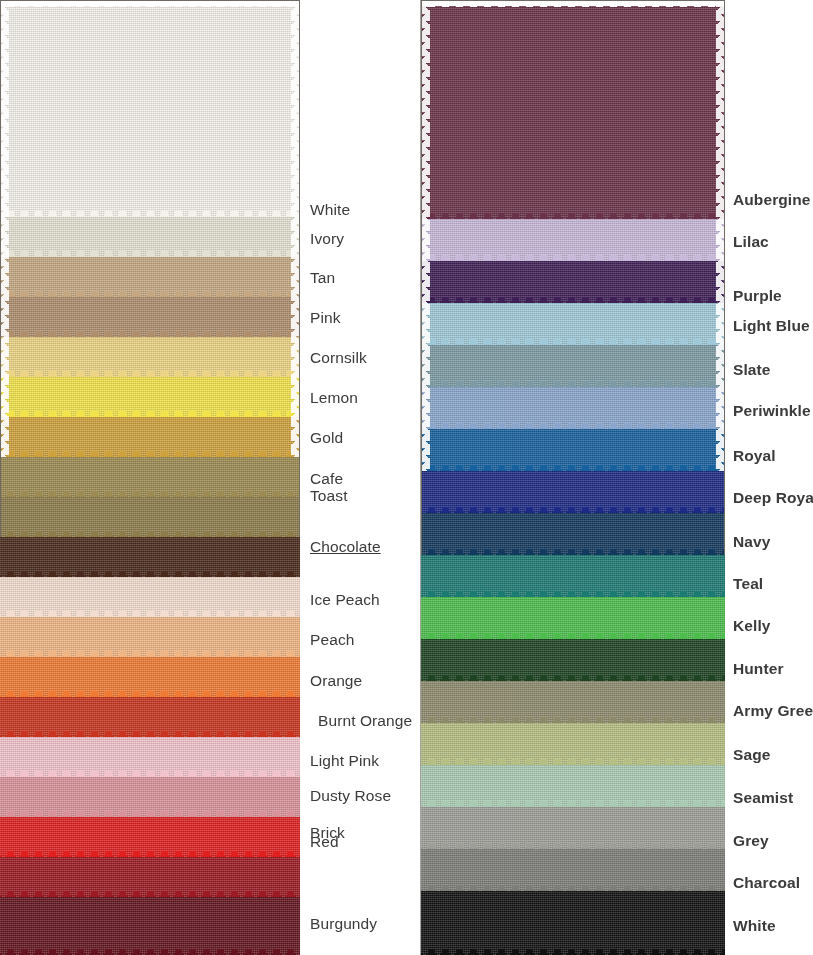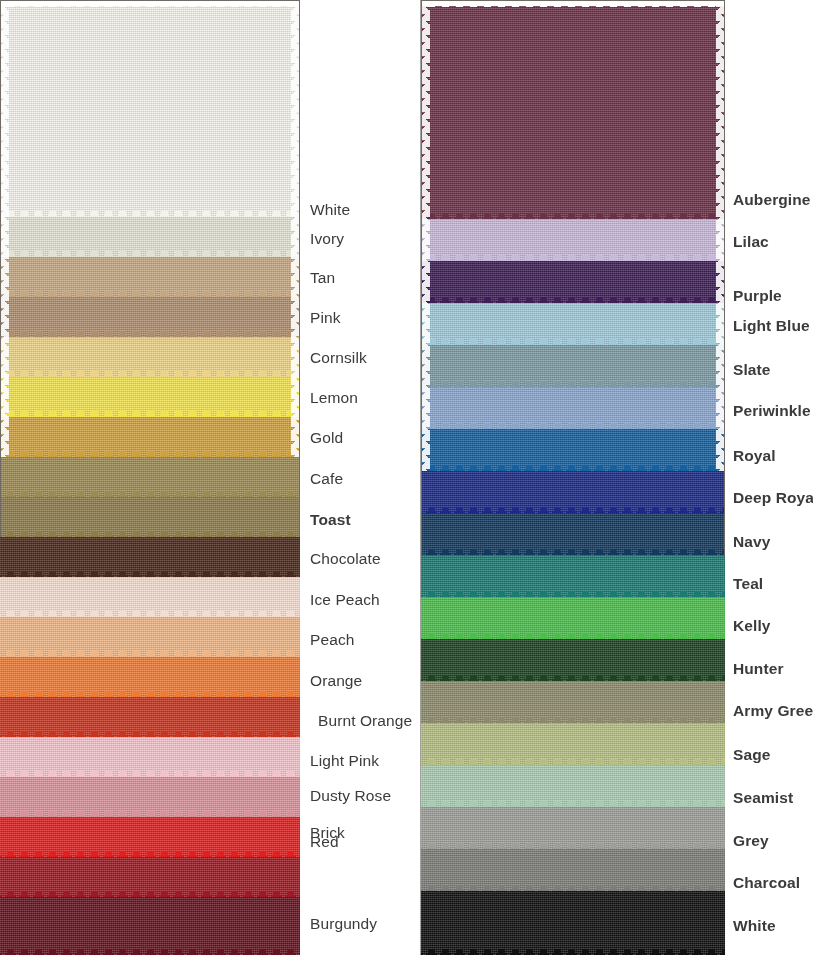--- a/index.html
+++ b/index.html
@@ -173,22 +173,22 @@
     </div>
     <div class="labels">
         <div class="label" style="top: 190px; margin-top: 12px;">White</div>
         <div class="label" style="top: 231px;">Ivory</div>
         <div class="label" style="top: 270px;">Tan</div>
         <div class="label" style="top: 310px;">Pink</div>
         <div class="label" style="top: 350px;">Cornsilk</div>
         <div class="label" style="top: 390px;">Lemon</div>
         <div class="label" style="top: 430px;">Gold</div>
         <div class="label" style="top: 471px;">Cafe</div>
-        <div class="label" style="top: 512px; font-weight: bold;">Toast</div>
-        <div class="label" style="top: 551px;">Chocolate</div>
+        <div class="label" style="top: 488px;">Toast</div>
+        <div class="label" style="top: 539px; text-decoration: underline;">Chocolate</div>
         <div class="label" style="top: 592px;">Ice Peach</div>
         <div class="label" style="top: 632px;">Peach</div>
         <div class="label" style="top: 673px;">Orange</div>
         <div class="label" style="top: 713px; margin-left: 8px;">Burnt Orange</div>
         <div class="label" style="top: 753px;">Light Pink</div>
         <div class="label" style="top: 788px;">Dusty Rose</div>
         <div class="label" style="top: 834px;">Red</div>
         <div class="label" style="top: 825px;">Brick</div>
         <div class="label" style="top: 916px;">Burgundy</div>
       </div>

